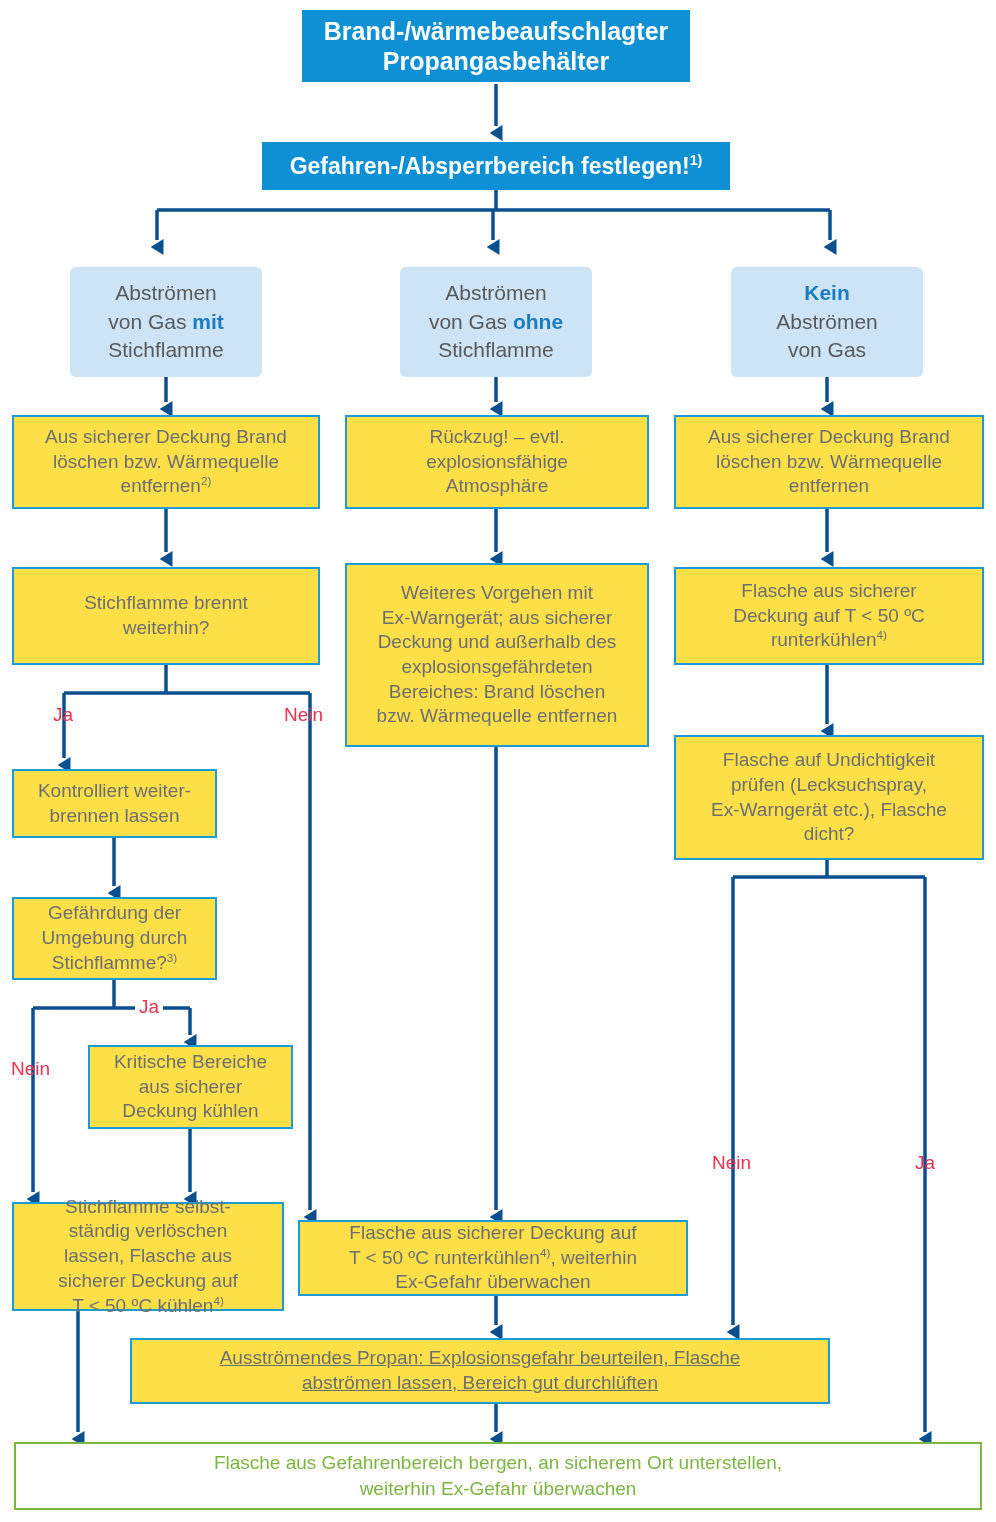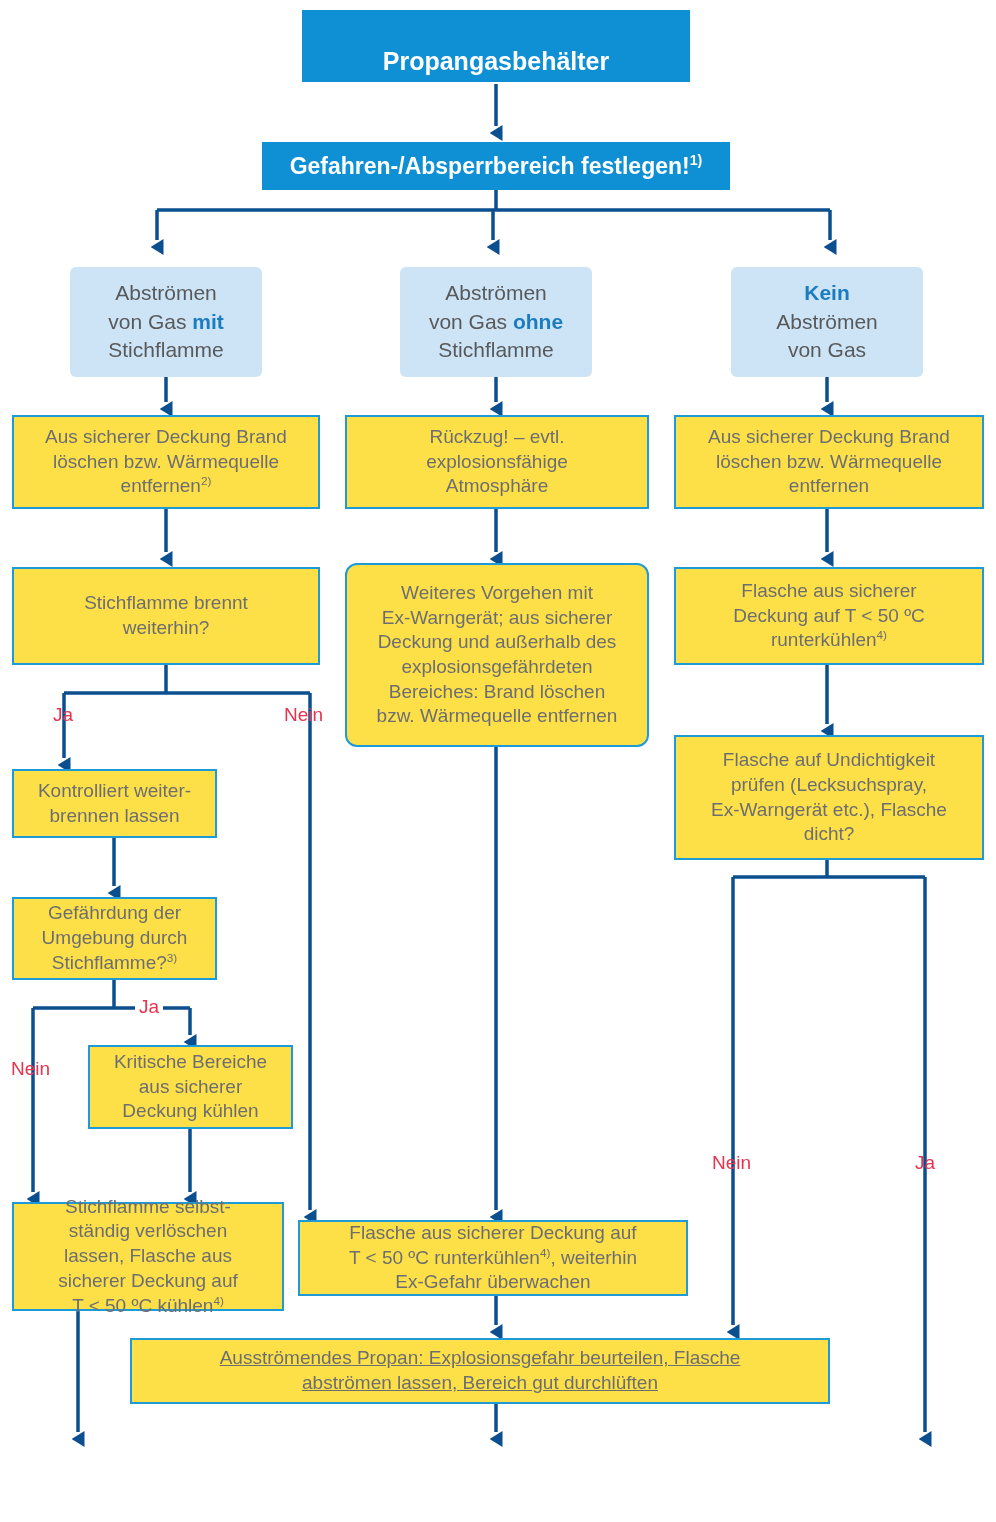--- a/index.html
+++ b/index.html
@@ -129,21 +129,21 @@
 
       <path d="M496,1296 L496,1325" marker-end="url(#ah)"></path>
 
       <path d="M496,1404 L496,1432" marker-end="url(#ah)"></path>
 
     </g>
   </svg>
 
   <div class="node hdr" style="left:302px;top:10px;width:388px;height:72px;">
     <span class="txt">
-      <br>
+      <span>Brand-/wärmebeaufschlagter</span><br>
       <span>Propangasbehälter</span>
     </span>
   </div>
 
   <div class="node hdr small" style="left:262px;top:142px;width:468px;height:48px;">
     <span class="txt">
       <span>Gefahren-/Absperrbereich festlegen!</span><sup>1)</sup>
     </span>
   </div>
 
@@ -195,21 +195,21 @@
     </span>
   </div>
 
   <div class="node wbox" style="left:12px;top:567px;width:308px;height:98px;">
     <span class="txt">
       <span>Stichflamme brennt</span><br>
       <span>weiterhin?</span>
     </span>
   </div>
 
-  <div class="node wbox" style="left:345px;top:563px;width:304px;height:184px;border-radius:12px;">
+  <div class="node wbox" style="left:345px;top:563px;width:304px;height:184px;">
     <span class="txt">
       <span>Weiteres Vorgehen mit</span><br>
       <span>Ex-Warngerät; aus sicherer</span><br>
       <span>Deckung und außerhalb des</span><br>
       <span>explosionsgefährdeten</span><br>
       <span>Bereiches: Brand löschen</span><br>
       <span>bzw. Wärmequelle entfernen</span>
     </span>
   </div>
 
@@ -271,20 +271,26 @@
     </span>
   </div>
 
   <div class="node wbox" style="left:130px;top:1338px;width:700px;height:66px;text-decoration:underline;">
     <span class="txt">
       <span>Ausströmendes Propan: Explosionsgefahr beurteilen, Flasche</span><br>
       <span>abströmen lassen, Bereich gut durchlüften</span>
     </span>
   </div>
 
+  <div class="node gbox" style="left:14px;top:1442px;width:968px;height:68px;">
+    <span class="txt">
+      <span>Flasche aus Gefahrenbereich bergen, an sicherem Ort unterstellen,</span><br>
+      <span>weiterhin Ex-Gefahr überwachen</span>
+    </span>
+  </div>
 
   <div class="elabel" style="left:53px;top:704px;">Ja</div>
   <div class="elabel" style="left:284px;top:704px;">Nein</div>
   <div class="elabel" style="left:135px;top:996px;background:#fff;padding:0 4px;">Ja</div>
   <div class="elabel" style="left:11px;top:1058px;">Nein</div>
   <div class="elabel" style="left:712px;top:1152px;">Nein</div>
   <div class="elabel" style="left:915px;top:1152px;">Ja</div>
 
 </div>
 

